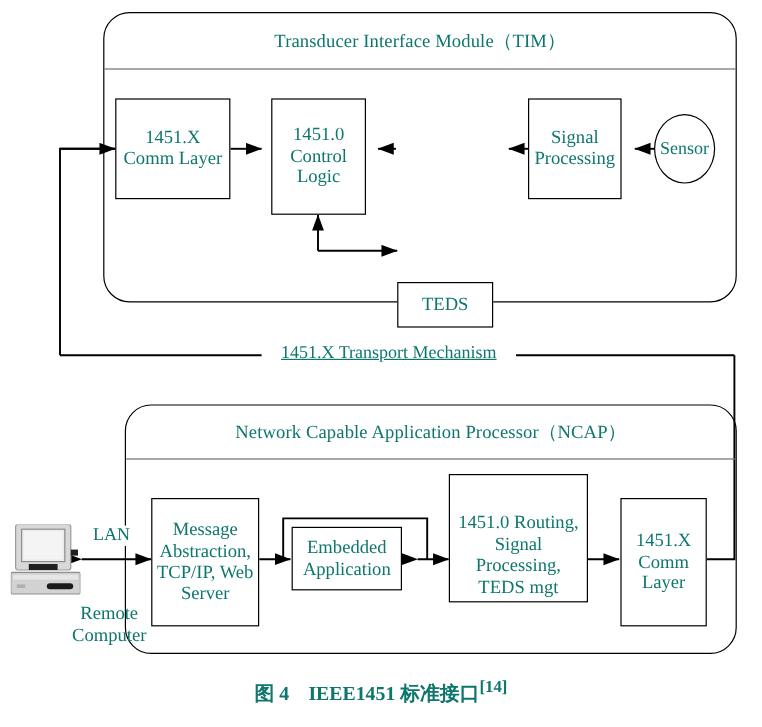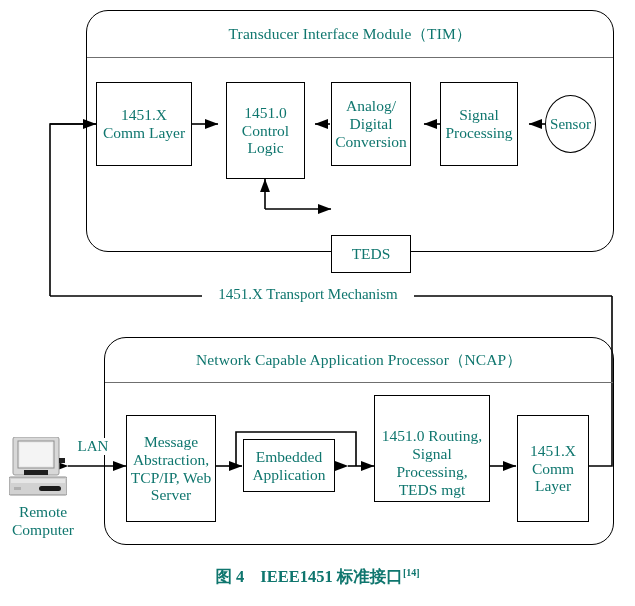--- a/index.html
+++ b/index.html
@@ -95,35 +95,36 @@
     width: 58px;
     height: 60px;
   }
   .computer-caption {
     position: absolute;
     left: 0;
     width: 86px;
     text-align: center;
     font-size: 15.5px;
     line-height: 1.15;
+    padding-left: 48px;
   }
 
   
   #caption {
     position: absolute;
     left: 0;
     right: 0;
     top: 566px;
     text-align: center;
     font-size: 16.5px;
     font-weight: bold;
     font-family: "Liberation Serif", "DejaVu Serif", serif;
   }
   #caption .cap-sep { display: inline-block; width: 16px; }
-  #caption sup { font-size: 10px; font-weight: bold; vertical-align: super; }
+  #caption sup { font-size: 14px; font-weight: bold; vertical-align: super; }
 </style>
 </head>
 <body>
 
 <div id="canvas">
 
   <svg id="wires" viewBox="0 0 635 606" xmlns="http://www.w3.org/2000/svg">
     <defs>
       <marker id="ar" markerWidth="9" markerHeight="9" refX="8.2" refY="3.1" orient="auto" markerUnits="strokeWidth">
         <path d="M0,0 L8.4,3.1 L0,6.2 z" fill="#000"></path>
@@ -170,37 +171,34 @@
   <div class="module-rule" style="left:87px; top:57px; width:526px;"></div>
 
   <div class="block" style="left:96px; top:82px; width:96px; height:84px;">
     <span>1451.X<br>Comm Layer</span>
   </div>
 
   <div class="block" style="left:226px; top:82px; width:79px; height:97px;">
     <span>1451.0<br>Control<br>Logic</span>
   </div>
 
-  <div class="block" style="left:331px; top:82px; width:80px; height:84px;">
-    <span>Analog/<br>Digital<br>Conversion</span>
-  </div>
 
   <div class="block" style="left:440px; top:82px; width:78px; height:84px;">
     <span>Signal<br>Processing</span>
   </div>
 
   <div class="ellipse" style="left:545px; top:95px; width:51px; height:58px;">
     <span>Sensor</span>
   </div>
 
   <div class="block" style="left:331px; top:190px; width:80px; height:38px;margin-top:45px;">
     <span>TEDS</span>
   </div>
 
-  <div class="wire-label" style="left:202px; top:286px; width:200px;">1451.X Transport Mechanism</div>
+  <div class="wire-label" style="left:218px; top:286px; width:200px;text-decoration:underline;">1451.X Transport Mechanism</div>
 
   <div class="module" style="left:104px; top:337px; width:510px; height:208px;"></div>
   <div class="module-title" style="left:104px; width:510px; top:350px;">Network Capable Application Processor（NCAP）</div>
   <div class="module-rule" style="left:105px; top:382px; width:508px;"></div>
 
   <div class="block" style="left:243px; top:439px; width:92px; height:53px;">
     <span>Embedded<br>Application</span>
   </div>
 
   <div class="block" style="left:126px; top:415px; width:90px; height:107px;">

